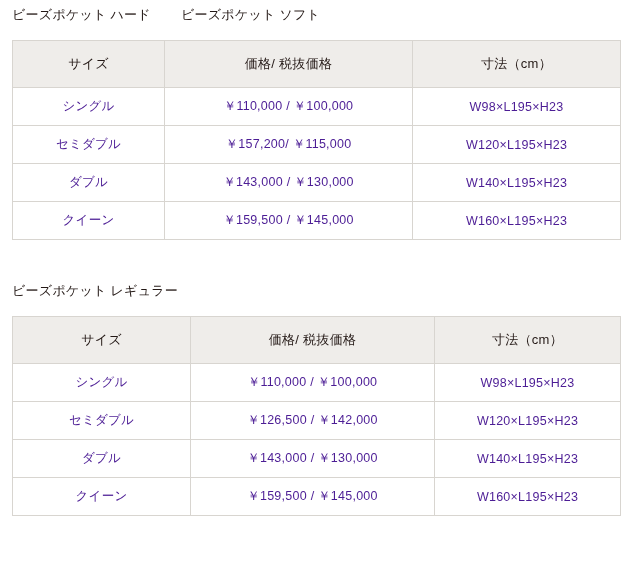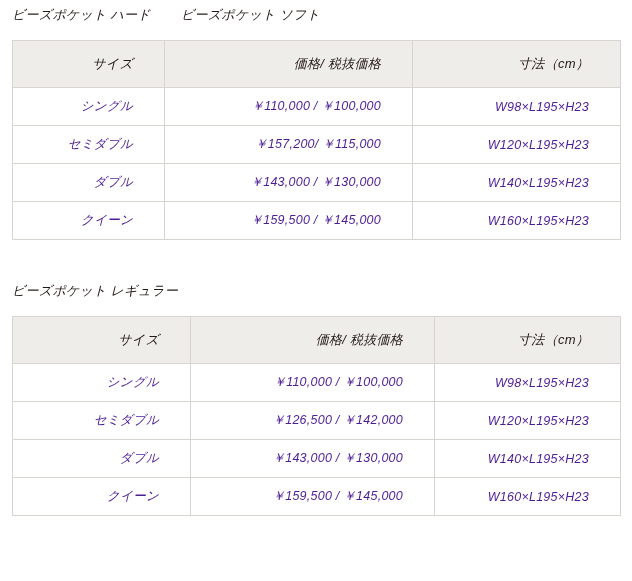--- a/index.html
+++ b/index.html
@@ -12,21 +12,20 @@
     background: #ffffff;
     font-family: "Liberation Sans", sans-serif;
     color: #231815;
     overflow: hidden;
   }
   .page {
     position: relative;
     width: 632px;
     height: 529px;
     box-sizing: border-box;
-    font-style: italic;
   }
   .heading {
     font-size: 13px;
     color: #231815;
     letter-spacing: 0.02em;
     padding-left: 12px;
     white-space: nowrap;
   }
   .heading .h-first {
     display: inline-block;
@@ -56,23 +55,23 @@
     left: 12px;
     width: 608px;
   }
   table.spec.t2 {
     top: 316px;
     left: 12px;
     width: 608px;
   }
   table.spec th, table.spec td {
     border: 1px solid #d8d5d0;
-    text-align: right;
+    text-align: center;
     vertical-align: middle;
-    padding: 0 31px;
+    padding: 0 14px;
     font-weight: normal;
     letter-spacing: 0.02em;
     white-space: nowrap;
   }
   table.spec thead th {
     background: #efedea;
     height: 46px;
     font-size: 13px;
     color: #231815;
   }

